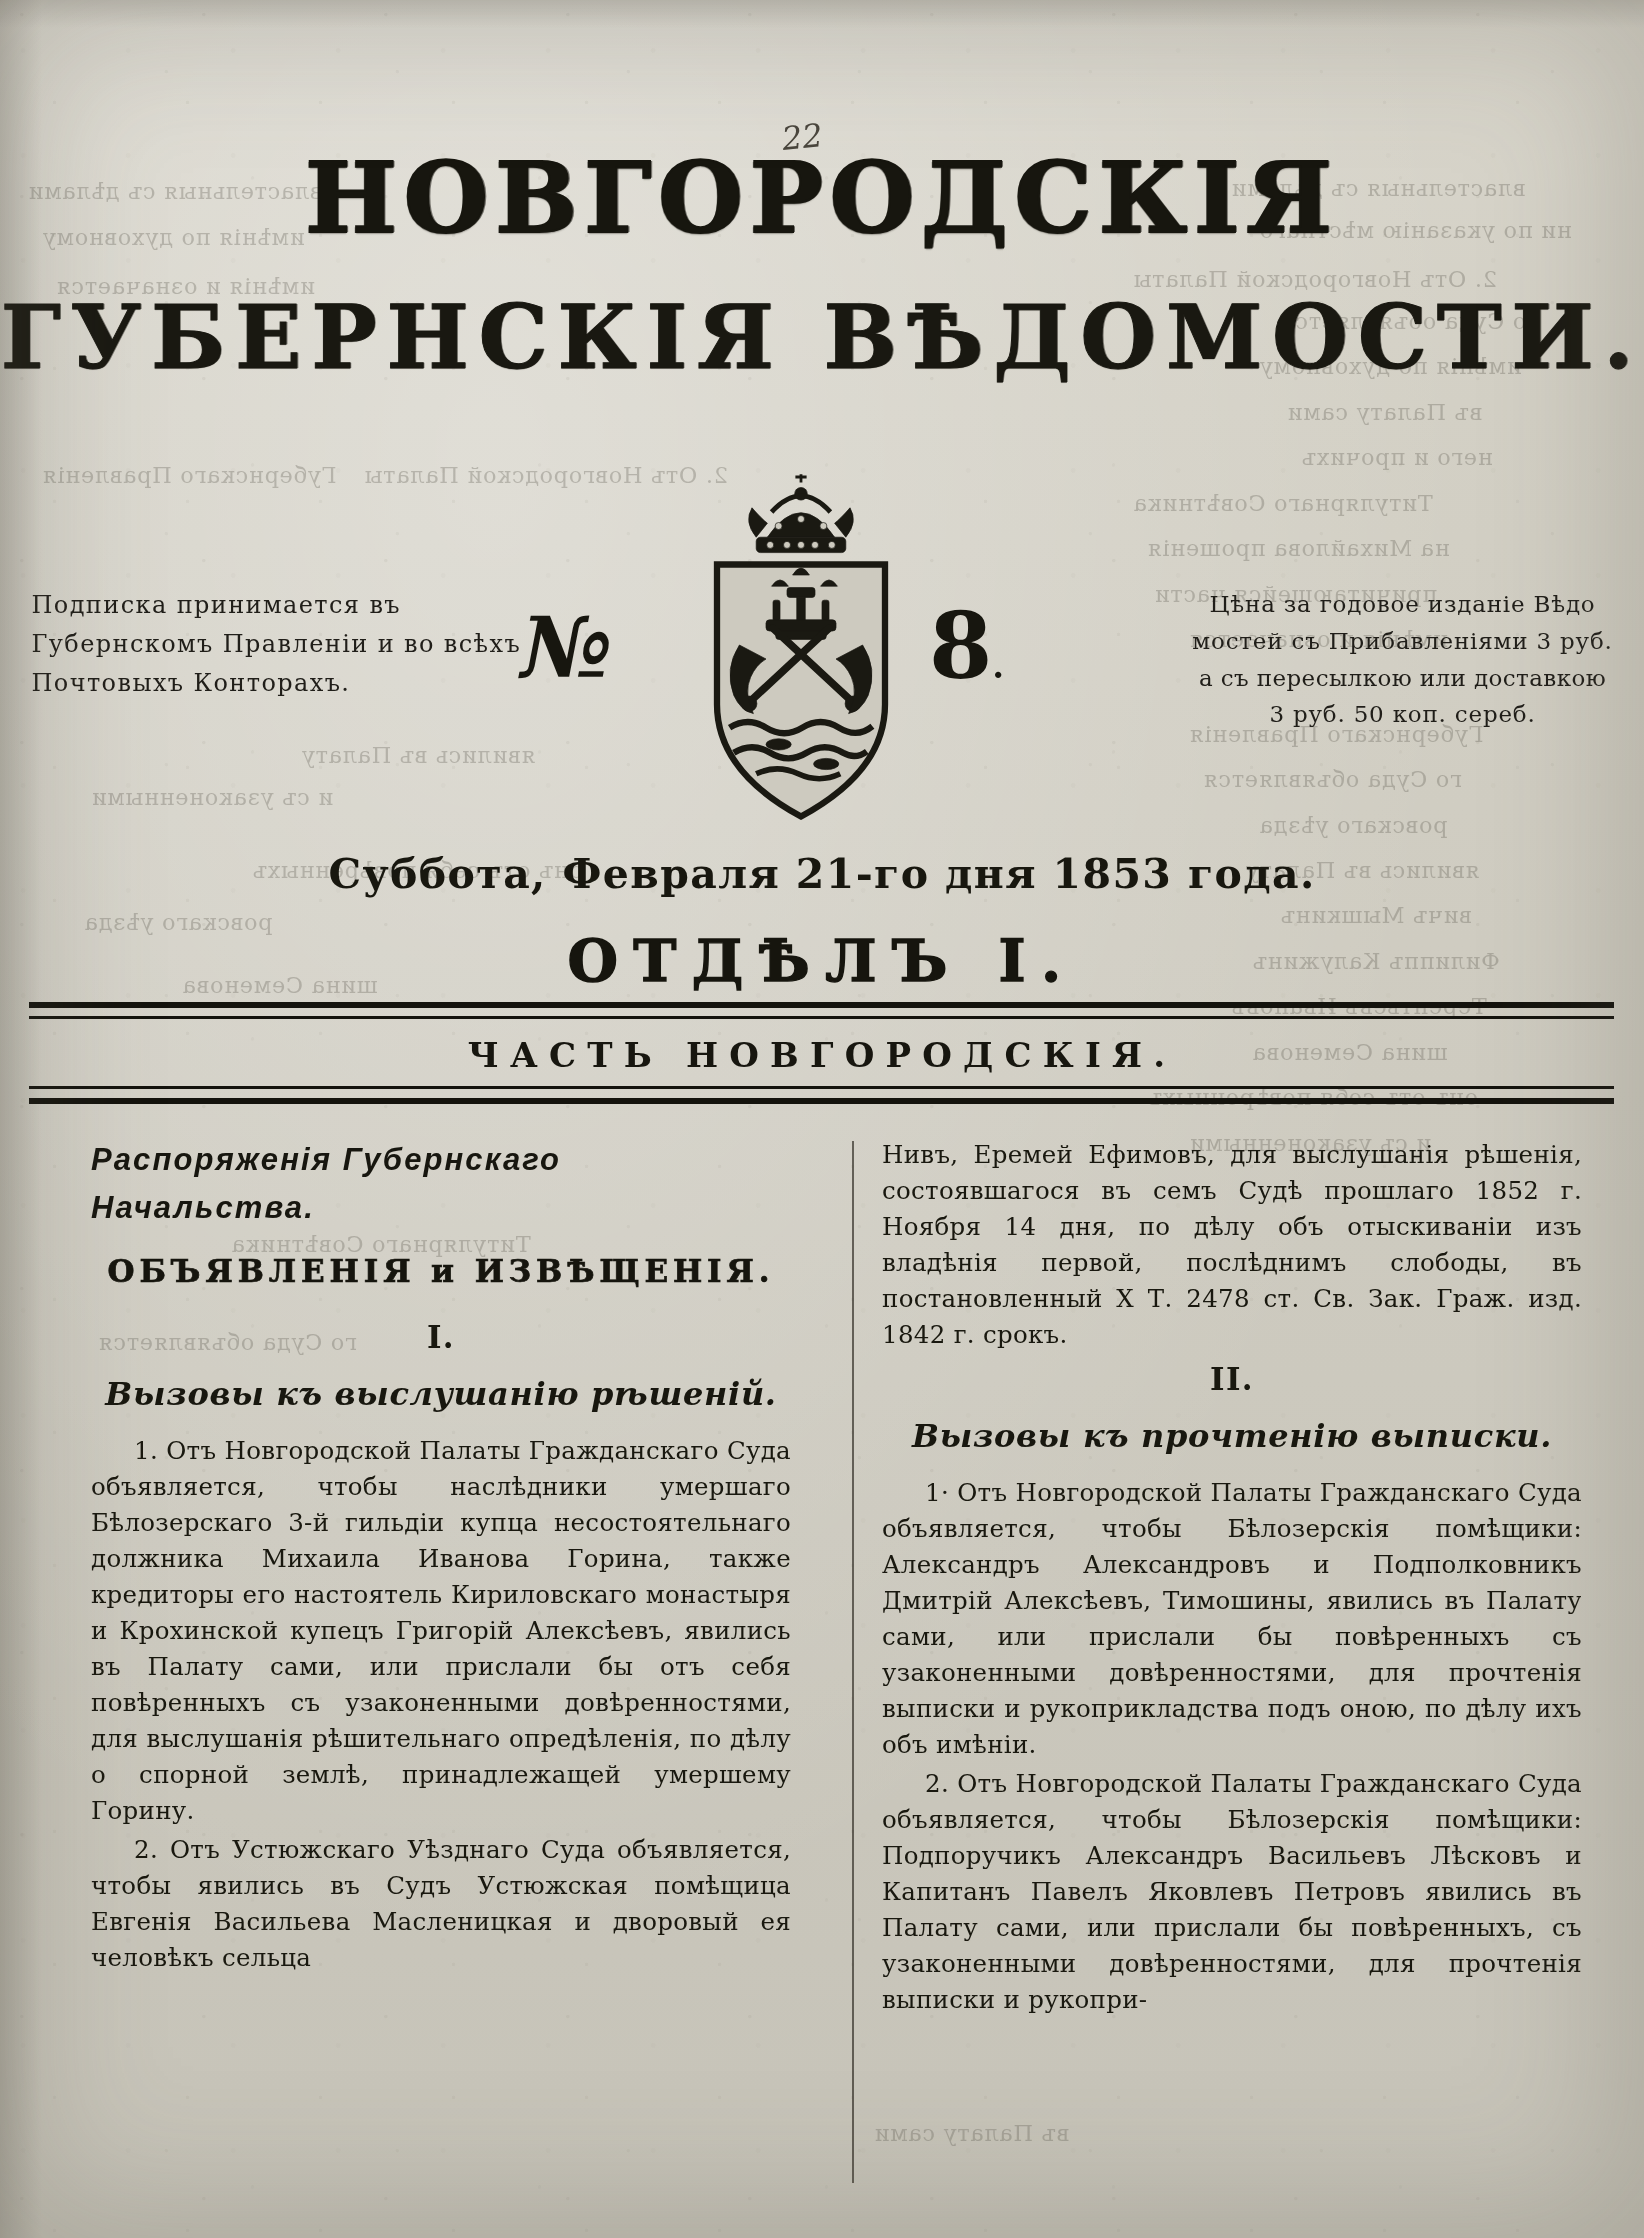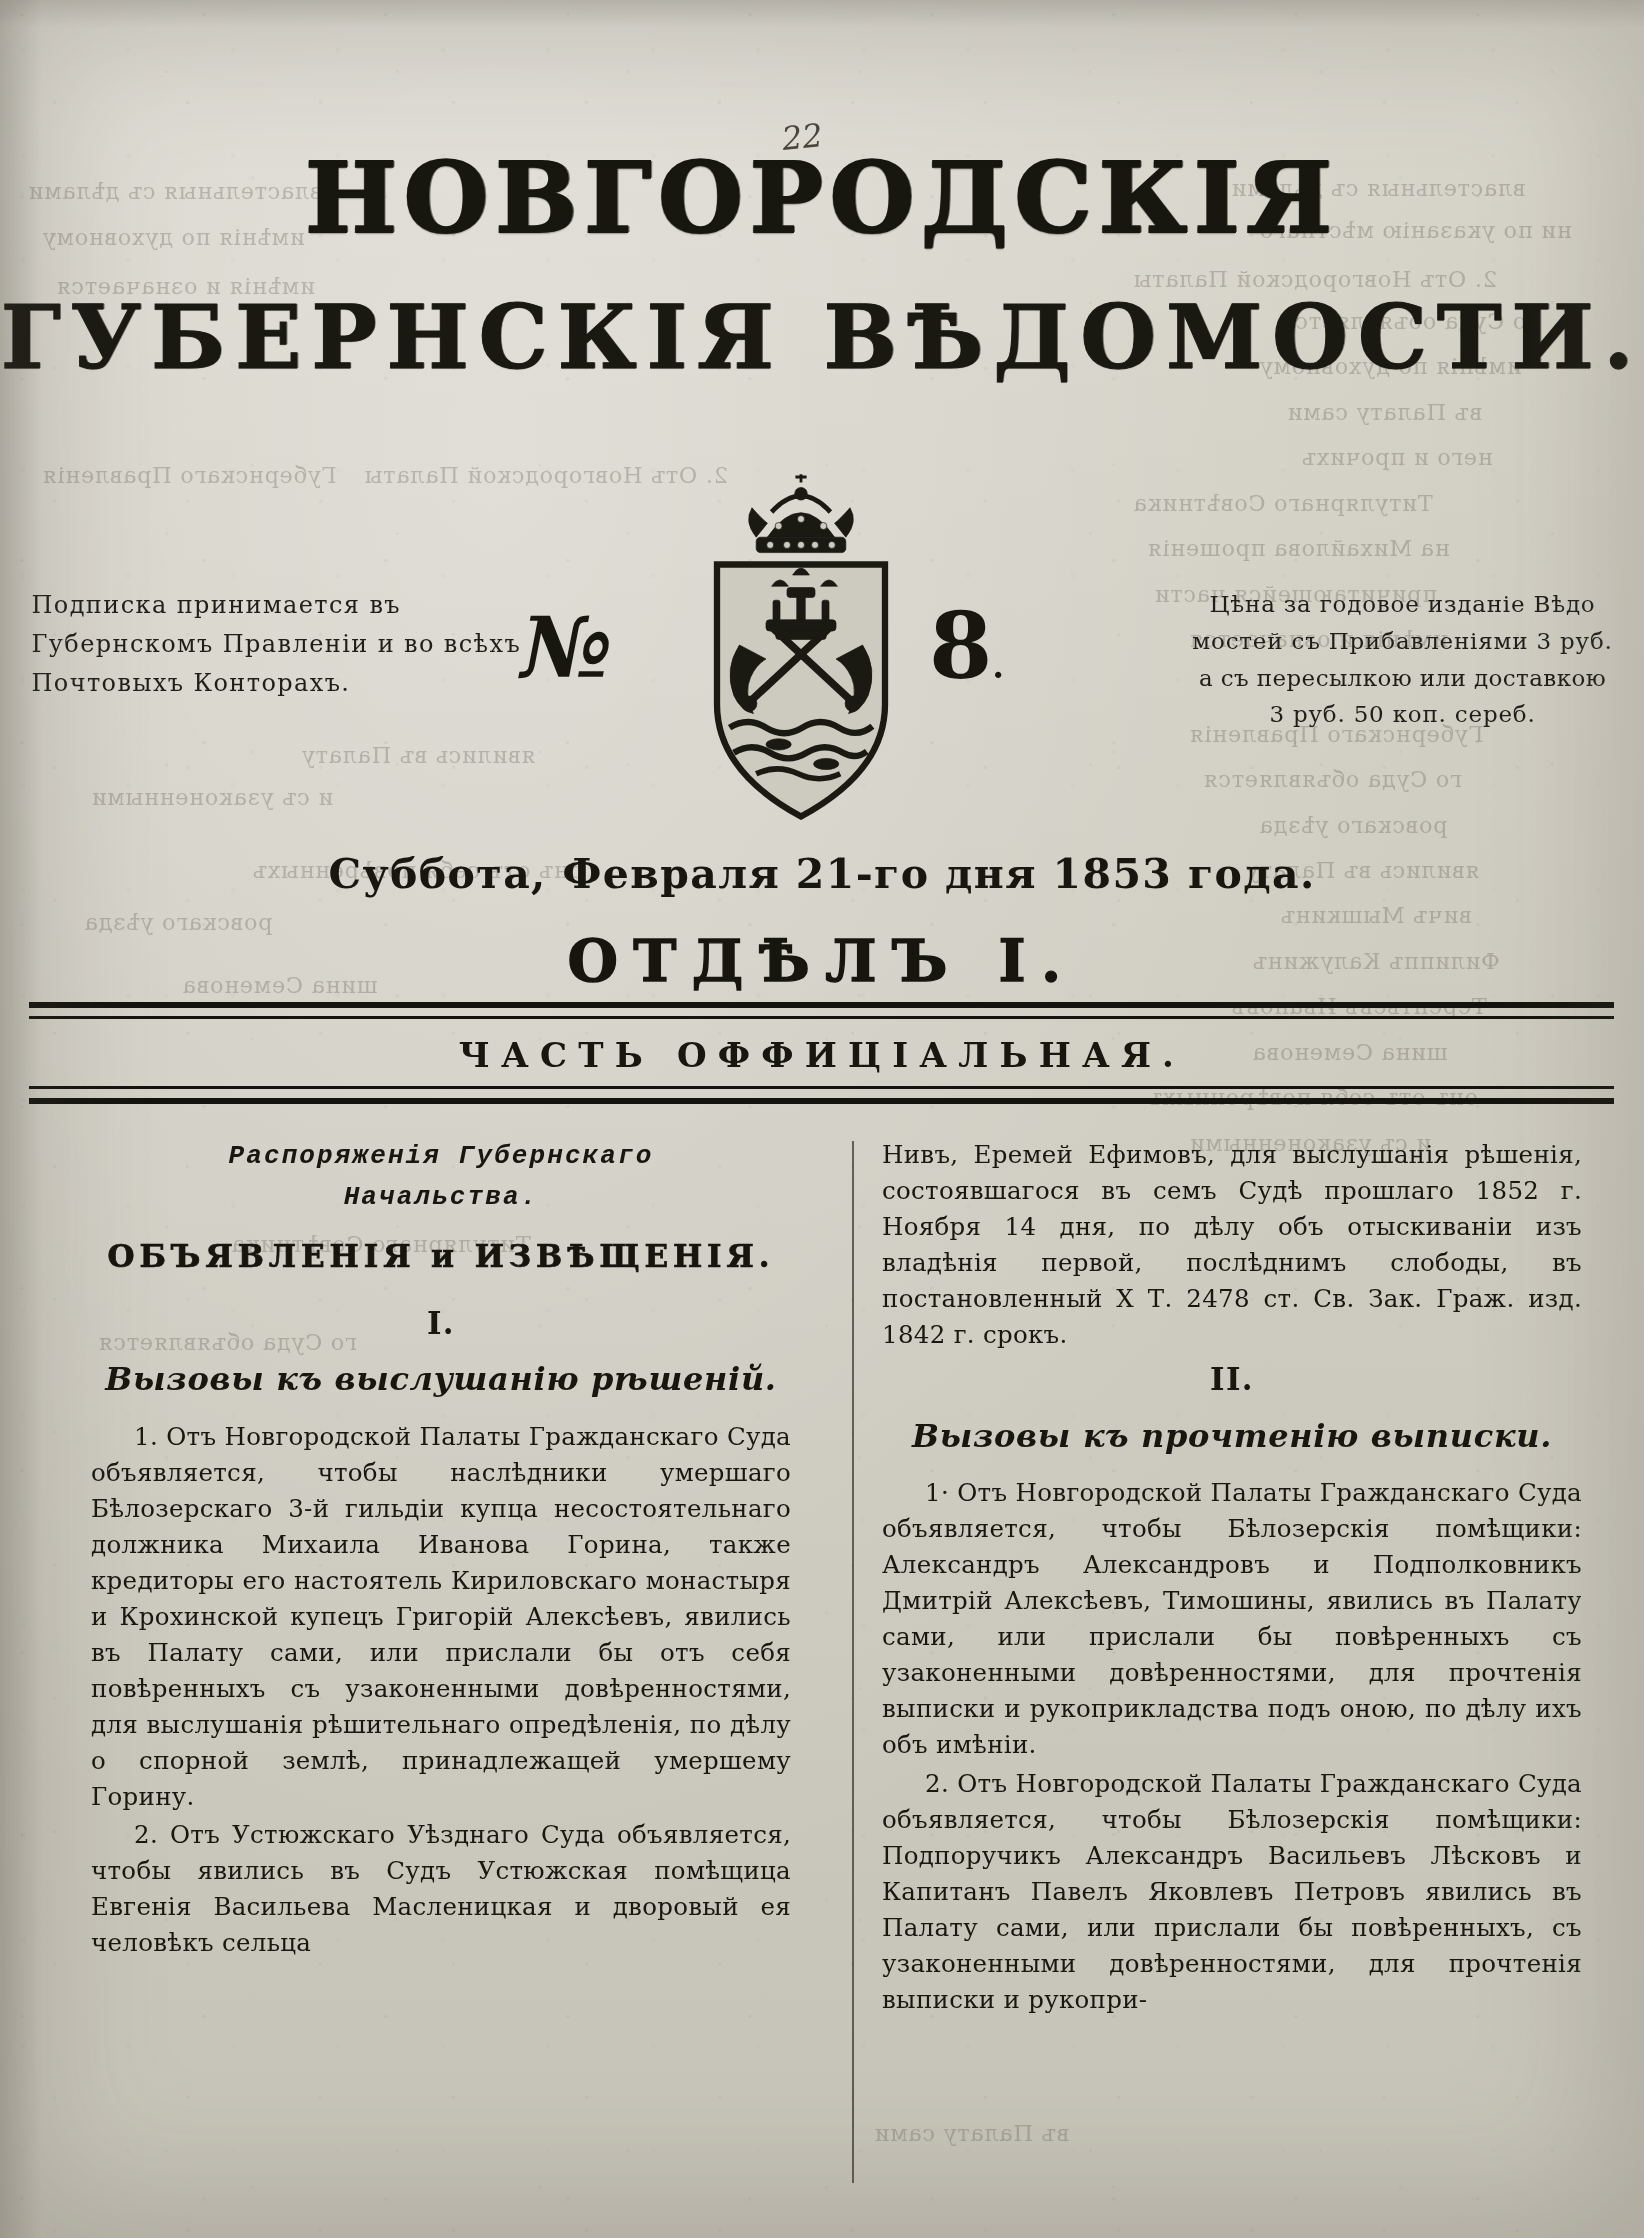--- a/index.html
+++ b/index.html
@@ -207,26 +207,26 @@
   .col.right { left: 812px; }
   .divider {
     position: absolute;
     left: 782px; top: 3.5px;
     width: 2.1px; height: 1042px;
     background: #3d3a31;
     opacity: .75;
   }
 
   .head-script {
-    font-family: Liberation Mono, monospace;
+    font-family: Liberation Sans, sans-serif;
     font-style: italic;
     font-weight: bold;
-    font-size: 26px;
+    font-size: 31px;
     letter-spacing: 2.1px;
-    text-align: center;
+    text-align: left;
     margin: 0 0 5.6px 0;
     color: #17160f;
   }
   .head-script.l2 { margin-top: -2.8px; margin-bottom: 18px; }
   .head-bold-spaced {
     font-family: "DejaVu Serif", serif;
     font-weight: bold;
     font-size: 31px;
     letter-spacing: 4.9px;
     text-align: center;
@@ -387,21 +387,21 @@
         </g>
       </g>
     </svg>
   </div>
 
   <div class="dateline">Суббота, Февраля 21-го дня 1853 года.</div>
   <div class="section-otdel">ОТДѢЛЪ I.</div>
 
   <div class="rule thick" style="top:1002px;"></div>
   <div class="rule thin" style="top:1016px;"></div>
-  <div class="officialpart">ЧАСТЬ ОФФИЦІАЛЬНАЯ.</div>
+  <div class="officialpart">ЧАСТЬ НОВГОРОДСКІЯ.</div>
   <div class="rule thin" style="top:1086px;"></div>
   <div class="rule thick" style="top:1098px;"></div>
 
   <div class="cols">
     <div class="clip">
       <div class="divider"></div>
 
       <div class="col left">
         <div class="head-script">Распоряженія Губернскаго</div>
         <div class="head-script l2">Начальства.</div>

